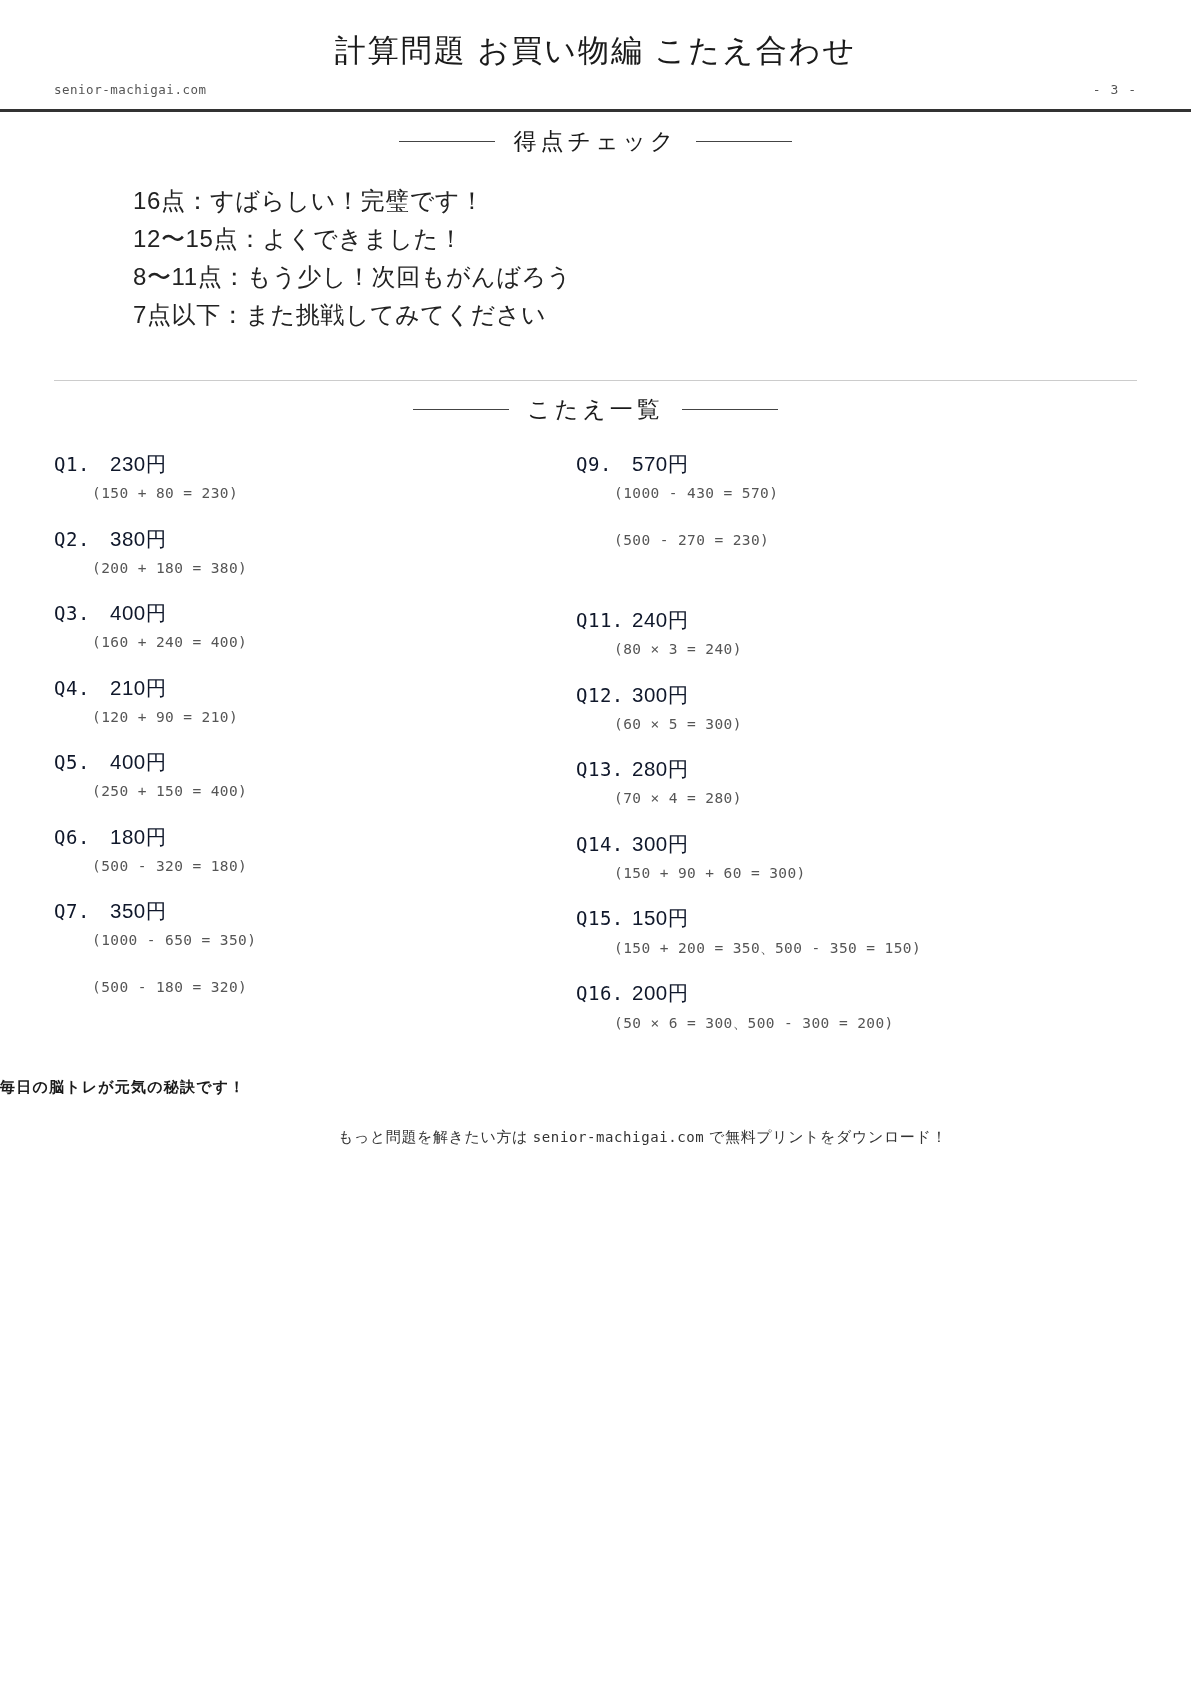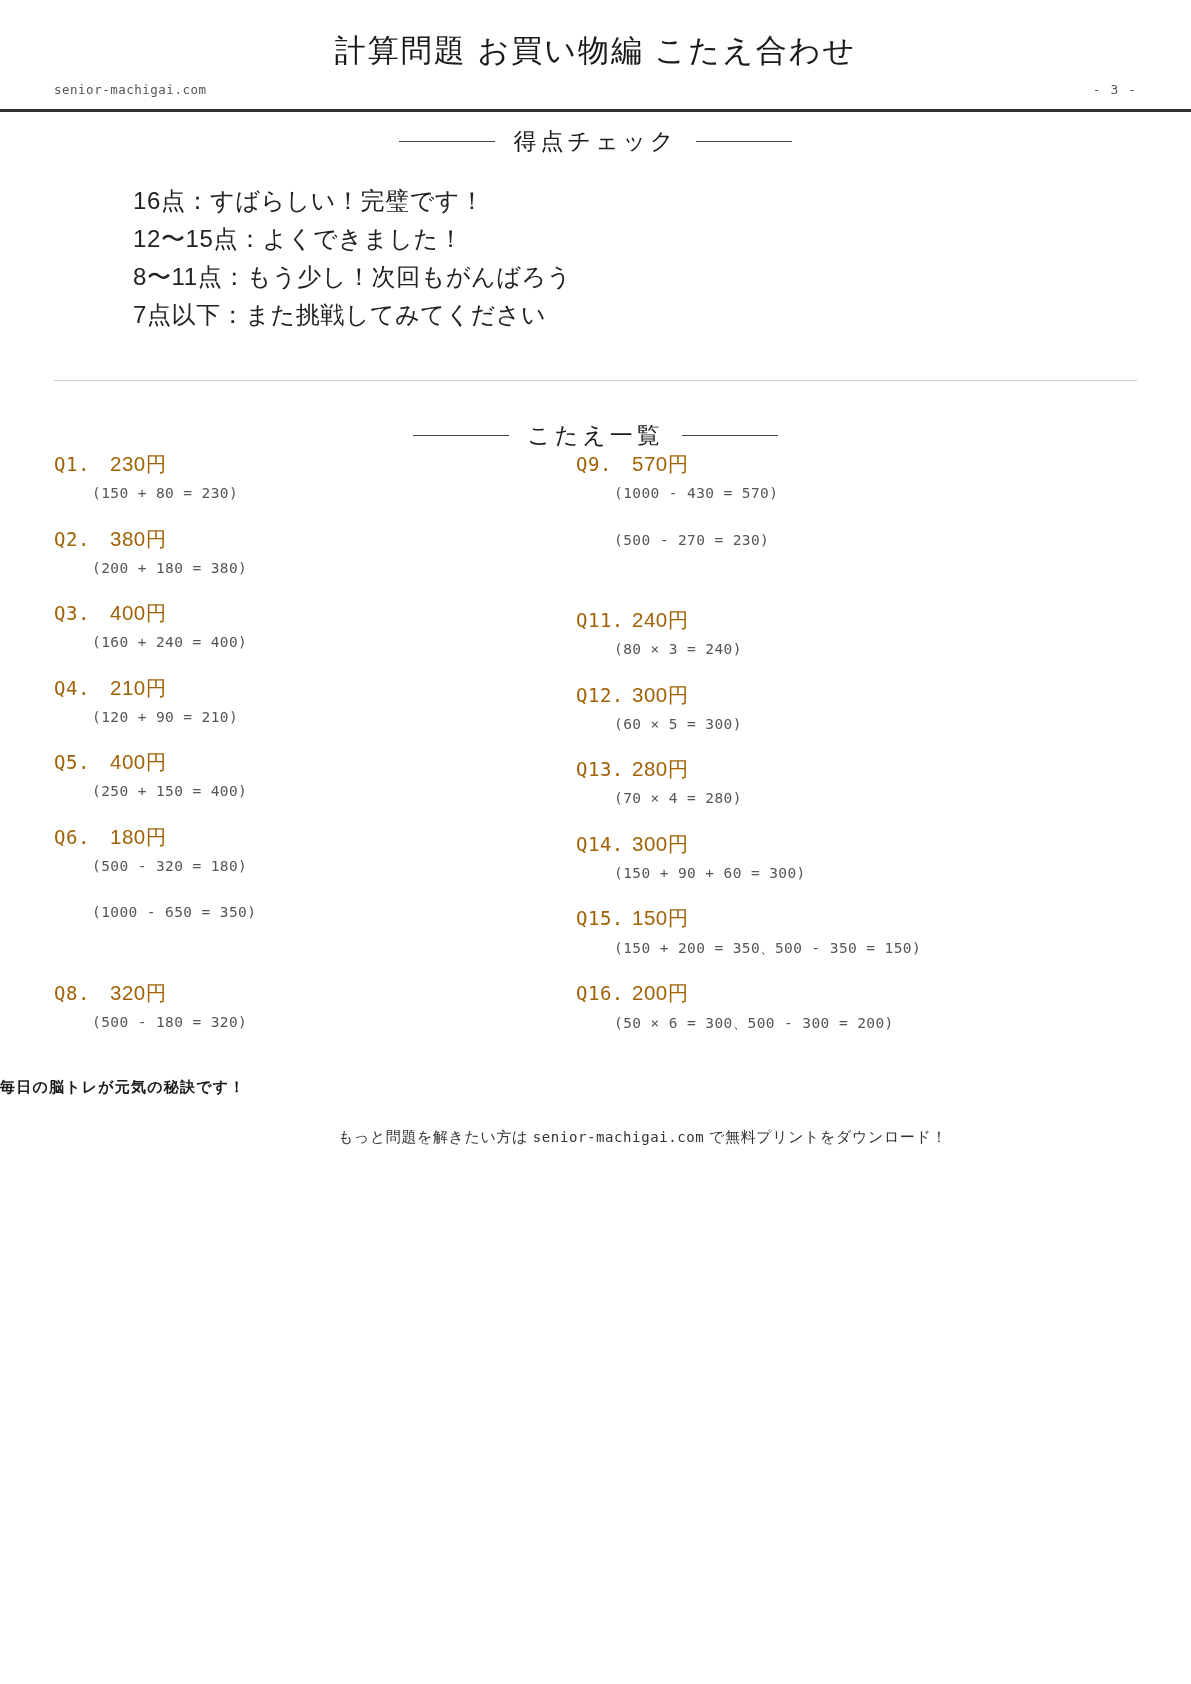--- a/index.html
+++ b/index.html
@@ -101,35 +101,35 @@
   .divider {
     position: absolute;
     left: 54px;
     top: 380px;
     width: 1083px;
     height: 1px;
     background: #cccccc;
   }
 
   
-  #ans-head { top: 420px; }
+  #ans-head { top: 394px; }
 
   .ans-col {
     position: absolute;
     top: 450px;
     width: 520px;
   }
   #col-left  { left: 54px; }
   #col-right { left: 576px; }
 
   .ans-item { height: 74.5px; position: relative; }
   .ans-main {
     font-size: 20.5px;
     letter-spacing: 0.5px;
-    color: #a16207;
+    color: #0f172a;
     white-space: nowrap;
   }
   .ans-main .q-label {
     display: inline-block;
     min-width: 56px;
     font-family: "DejaVu Sans Mono", "Liberation Mono", monospace;
     font-size: 19px;
   }
   .ans-sub {
     margin-top: 7px;
@@ -216,24 +216,24 @@
     </div>
     <div class="ans-item">
       <div class="ans-main"><span class="q-label">Q5.</span><span>400円</span></div>
       <div class="ans-sub">(250 + 150 = 400)</div>
     </div>
     <div class="ans-item">
       <div class="ans-main"><span class="q-label">Q6.</span><span>180円</span></div>
       <div class="ans-sub">(500 - 320 = 180)</div>
     </div>
     <div class="ans-item">
+      <div class="ans-main"><span class="q-label">Q7.</span><span>350円</span></div>
       <div class="ans-sub">(1000 - 650 = 350)</div>
     </div>
     <div class="ans-item">
-      <div class="ans-main"><span class="q-label">Q8.</span><span>320円</span></div>
       <div class="ans-sub">(500 - 180 = 320)</div>
     </div>
   </div>
 
   <div class="ans-col" id="col-right">
     <div class="ans-item">
       <div class="ans-main"><span class="q-label">Q9.</span><span>570円</span></div>
       <div class="ans-sub">(1000 - 430 = 570)</div>
     </div>
     <div class="ans-item">

